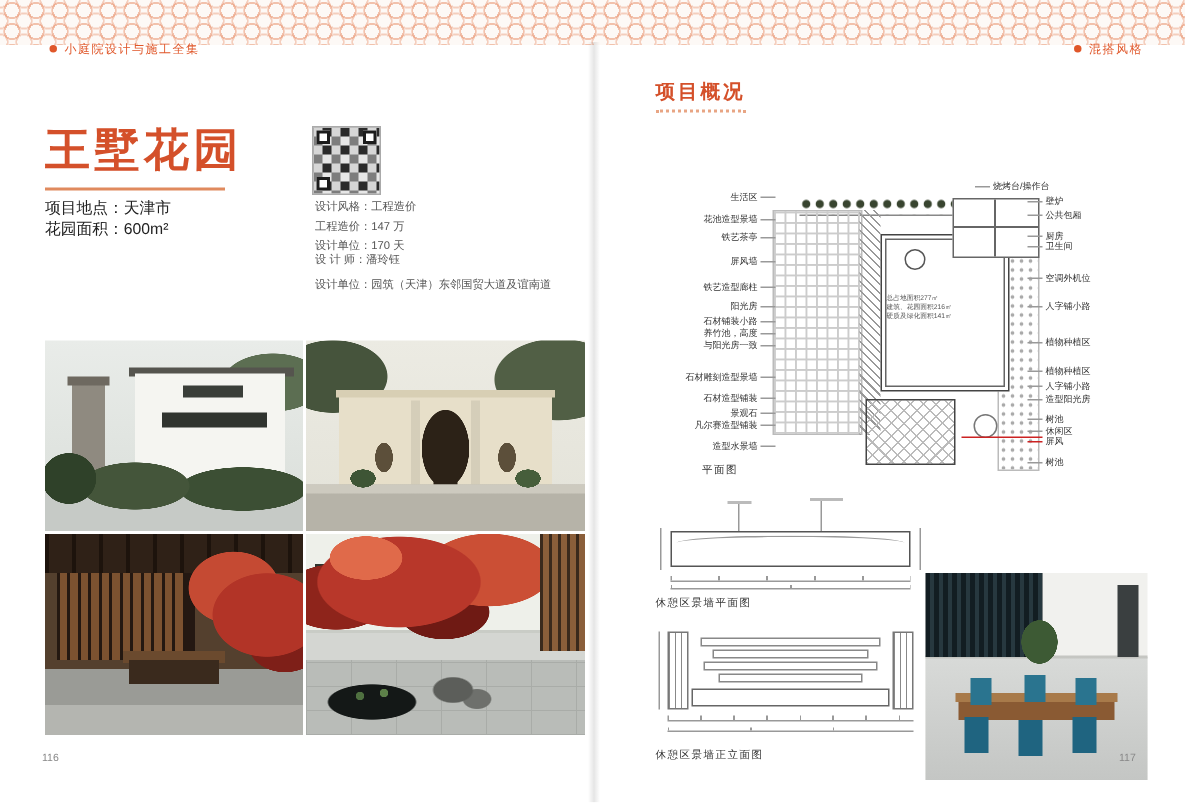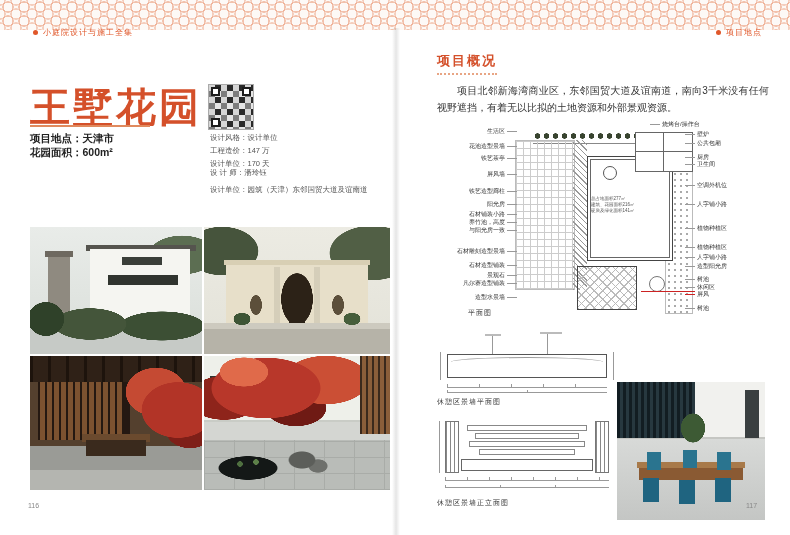--- a/index.html
+++ b/index.html
@@ -10,23 +10,23 @@
     background-image:
       radial-gradient(circle at 50% 50%, transparent 4.5px, rgba(228,125,82,.45) 4.5px, rgba(228,125,82,.45) 5.5px, transparent 6px),
       radial-gradient(circle at 50% 50%, transparent 4.5px, rgba(228,125,82,.35) 4.5px, rgba(228,125,82,.35) 5.5px, transparent 6px);
     background-size:16px 14px,16px 14px;background-position:0 0,8px 7px;}
   .hdr{position:absolute;top:27px;display:flex;align-items:center;font-size:8px;color:#e0572a;letter-spacing:1px;}
   .hdr .dot{width:5px;height:5px;border-radius:50%;background:#e0572a;margin:0 5px;}
   .gutter{position:absolute;left:392px;top:28px;width:8px;height:507px;
     background:linear-gradient(90deg,transparent,rgba(0,0,0,.10),transparent);}
   
   .title{position:absolute;left:30px;top:80px;font-family:"Liberation Serif",serif;font-weight:bold;
-    font-size:40px;color:#d4502a;letter-spacing:3px;}
+    font-size:30px;color:#d4502a;letter-spacing:3px;}
   .title-rule{position:absolute;left:30px;top:125px;width:120px;height:2px;background:#e08a5e;}
-  .meta-row{position:absolute;left:30px;font-size:10.5px;font-weight:bold;color:#222;}
+  .meta-row{position:absolute;left:30px;font-size:10.5px;font-weight:normal;color:#222;}
   .qr{position:absolute;left:208px;top:84px;width:44px;height:44px;border:1px solid #aaa;background:#eee;
     background-image:conic-gradient(#2a2a2a 25%, #e6e6e6 0 50%, #7d7d7d 0 75%, #d6d6d6 0);
     background-size:12px 12px;}
   .qr .f{position:absolute;width:9px;height:9px;border:2px solid #1c1c1c;background:#fff;box-sizing:border-box;}
   .qr .f1{left:2px;top:2px}.qr .f2{right:2px;top:2px}.qr .f3{left:2px;bottom:2px}
   .info-row{position:absolute;left:210px;font-size:7.5px;color:#555;white-space:nowrap;}
   .info-row b{color:#555;font-weight:normal;text-align:right;}
   .photos{position:absolute;left:30px;top:227px;width:360px;height:263px;display:grid;
     grid-template-columns:172px 186px;grid-template-rows:127px 134px;gap:2px;background:#fff;}
   .ph{position:relative;overflow:hidden;background-repeat:no-repeat;}
@@ -53,42 +53,42 @@
 <div class="page">
 
   <div class="pattern-band"></div>
 
   <div class="hdr" style="left:28px">
     <span class="dot"></span>
     <span>小庭院设计与施工全集</span>
   </div>
   <div class="hdr" style="right:28px">
     <span class="dot"></span>
-    <span>项目地点</span>
+    <span>混搭风格</span>
   </div>
 
   <div class="gutter"></div>
 
   <div class="title">王墅花园</div>
   <div class="title-rule"></div>
 
   <div class="meta-row" style="top:132px">
     <span>项目地点：</span><span>天津市</span>
   </div>
   <div class="meta-row" style="top:146px">
     <span>花园面积：</span><span>600m²</span>
   </div>
 
   <div class="qr">
     <i class="f f1"></i>
     <i class="f f2"></i>
     <i class="f f3"></i>
   </div>
 
-  <div class="info-row" style="top:133px"><b>设计风格：</b><span>设计单位</span></div>
+  <div class="info-row" style="top:133px"><b>设计风格：</b><span>工程造价</span></div>
   <div class="info-row" style="top:146px"><b>工程造价：</b><span>147 万</span></div>
   <div class="info-row" style="top:159px"><b>设计单位：</b><span>170 天</span></div>
   <div class="info-row" style="top:168px"><b>设 计 师：</b><span>潘玲钰</span></div>
   <div class="info-row" style="top:185px"><b>设计单位：</b><span>园筑（天津）东邻国贸大道及谊南道</span></div>
 
   <div class="photos">
     <div class="ph" style="
       background-image:
         radial-gradient(30px 28px at 16px 92px,#2f4129 60%,transparent 61%),
         radial-gradient(60px 26px at 60px 97px,#44553a 60%,transparent 61%),
@@ -161,21 +161,20 @@
         linear-gradient(#c9ccc6,#c9ccc6),
         linear-gradient(#eef0ea,#eef0ea),
         linear-gradient(#d4d6d2,#d4d6d2);
       background-size:auto,auto,auto,auto,auto,186px 50px,186px 50px,186px 50px,30px 78px,auto,auto,auto,auto,auto,26px 40px,186px 2px,186px 66px,186px 134px;
       background-position:0 0,0 0,0 0,0 0,0 0,0 84px,0 84px,0 84px,156px 0,0 0,0 0,0 0,0 0,0 0,6px 20px,0 64px,0 0,0 0;"></div>
   </div>
 
   <div class="pagenum" style="left:28px;top:502px">116</div>
 
   <div class="ov-head">项目概况</div>
-  <div class="ov-par">项目北邻新海湾商业区，东邻国贸大道及谊南道，南向3千米没有任何视野遮挡，有着无以比拟的土地资源和外部景观资源。</div>
 
   <div class="plan-canvas">
     <div class="pc" style="left:18px;top:5px;width:158px;height:13px;
       background-image:radial-gradient(circle at 50% 50%,#38442f 2.5px,transparent 3px);background-size:9px 10px;border-bottom:1px solid #888;"></div>
     <div class="pc" style="left:0;top:14px;width:60px;height:150px;border:1px solid #bbb;
       background-image:linear-gradient(#ccc 1px,transparent 1px),linear-gradient(90deg,#ccc 1px,transparent 1px);background-size:7px 7px;"></div>
     <div class="pc" style="left:58px;top:14px;width:14px;height:150px;
       background-image:repeating-linear-gradient(45deg,#999 0 1px,transparent 1px 4px);"></div>
     <div class="pc" style="left:150px;top:20px;width:28px;height:168px;border:1px solid #bbb;
       background-image:radial-gradient(circle at 50% 50%,#aaa 1px,transparent 1.5px);background-size:6px 6px;"></div>

